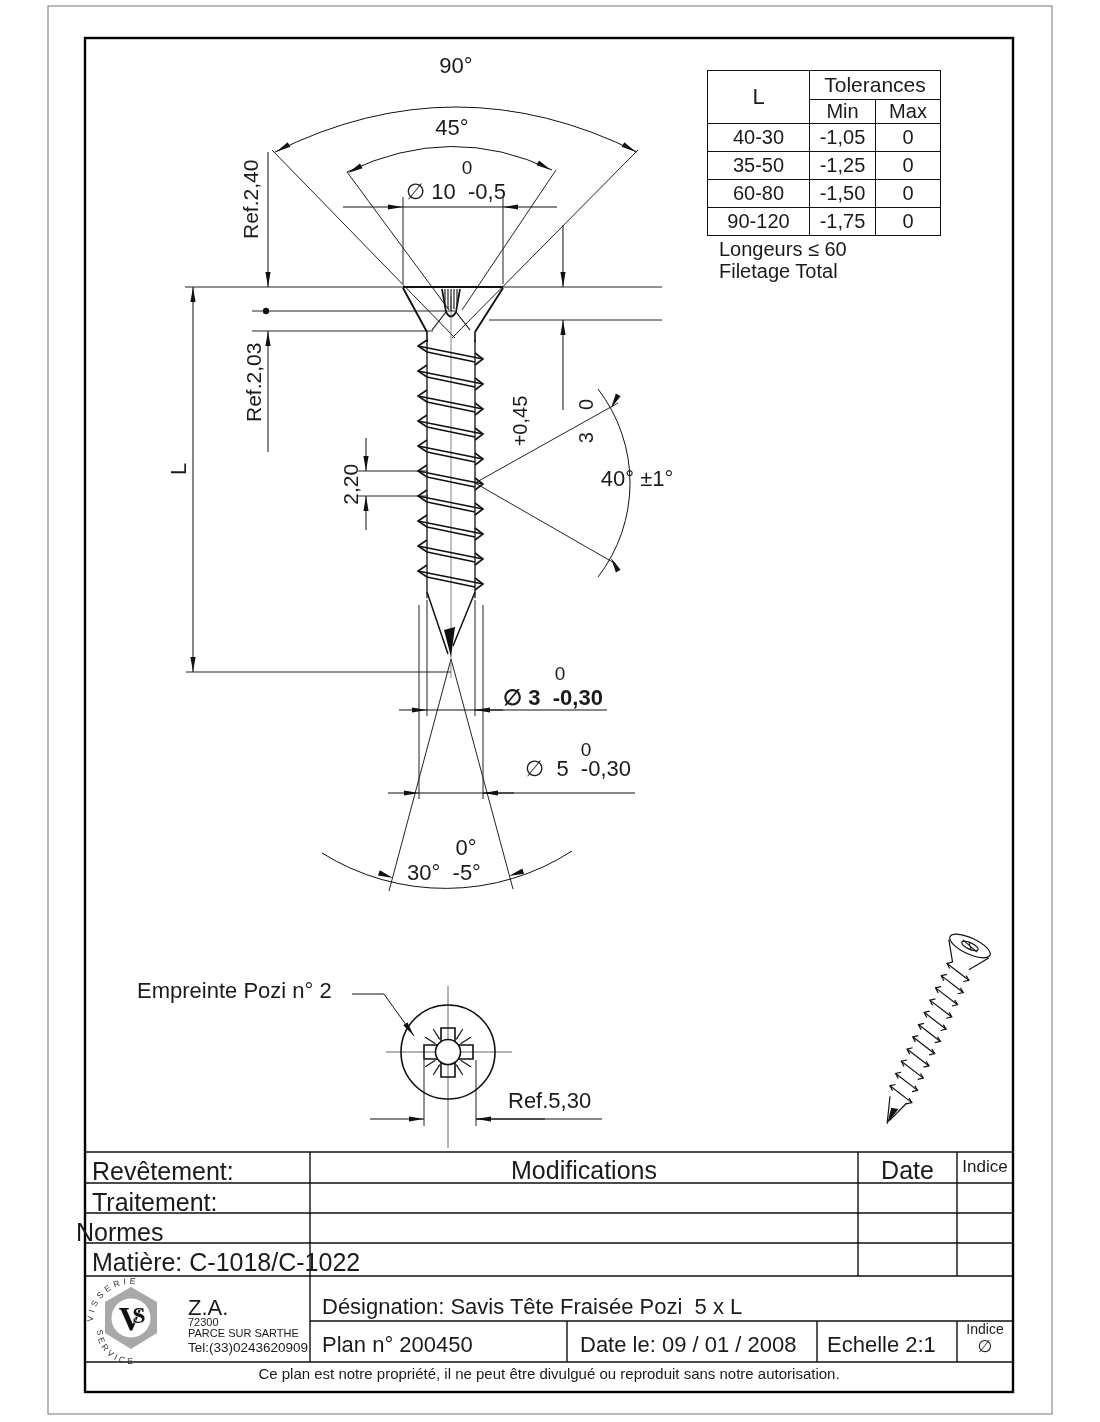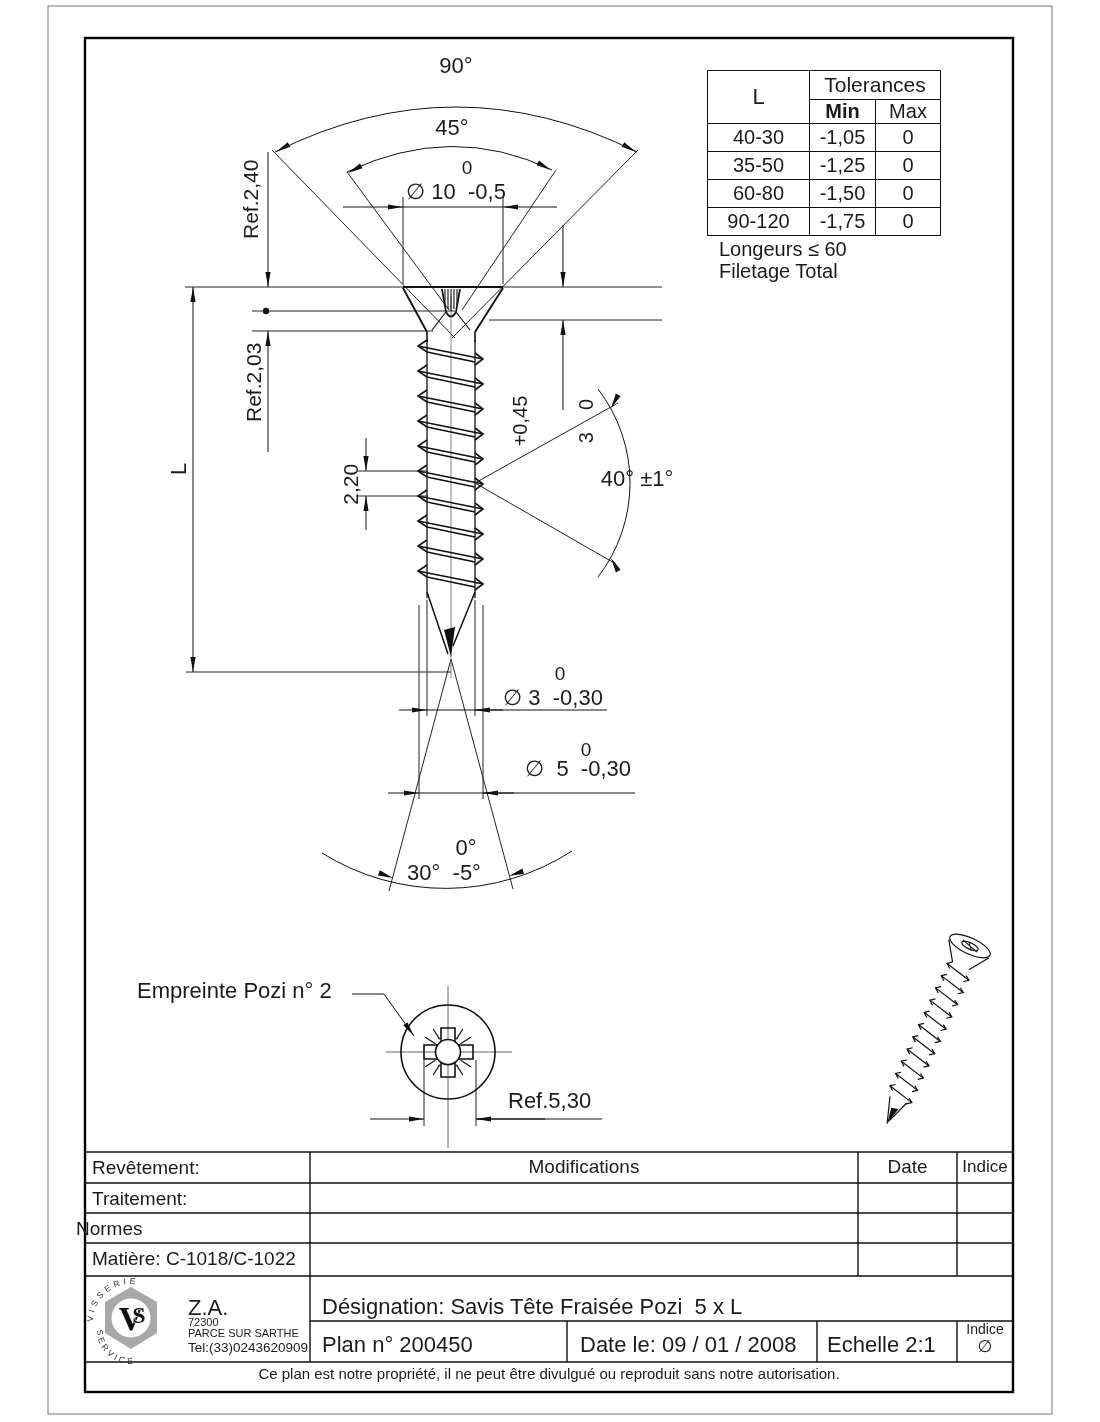--- a/index.html
+++ b/index.html
@@ -8,21 +8,21 @@
   svg{position:absolute;left:0;top:0;}
   .lbl{position:absolute;white-space:pre;line-height:1.08;color:#1b1b1b;}
   .c{text-align:center;}
   .rot{transform:rotate(-90deg);}
   
   #toltable{position:absolute;left:707px;top:70px;border-collapse:collapse;
             font-size:20px;color:#1b1b1b;}
   #toltable td{border:1.6px solid #111;text-align:center;padding:0;}
   .notes{position:absolute;left:719px;top:238px;width:250px;text-align:left;
          font-size:20px;line-height:1.12;}
-  .tb{position:absolute;font-size:19px;}
+  .tb{position:absolute;font-size:25px;}
   .big{font-size:22px;}
 </style>
 </head>
 <body>
 
 <div id="page">
 
 <svg width="1100" height="1422" viewBox="0 0 1100 1422">
   <defs>
     <marker id="ar" markerWidth="16" markerHeight="8" refX="15" refY="4" orient="auto" markerUnits="userSpaceOnUse">
@@ -189,36 +189,36 @@
 <div class="lbl c rot" style="left:186px;top:188px;width:130px;font-size:21px;">Ref.2,40</div>
 <div class="lbl c rot" style="left:189px;top:371px;width:130px;font-size:21px;">Ref.2,03</div>
 <div class="lbl c rot big" style="left:114px;top:457px;width:130px;">L</div>
 <div class="lbl c rot" style="left:286px;top:473px;width:130px;font-size:21px;">2,20</div>
 <div class="lbl c rot" style="left:477px;top:344px;width:130px;font-size:20px;line-height:22px;">
   <div>+0,45</div>
   <div>3    0</div>
 </div>
 <div class="lbl c big" style="left:577px;top:467px;width:120px;">40° ±1°</div>
 <div class="lbl c" style="left:535px;top:664px;width:50px;font-size:19px;">0</div>
-<div class="lbl c big" style="left:493px;top:686px;width:120px;">∅ 3  -0,30</div>
+<div class="lbl c big" style="left:493px;top:686px;width:120px;font-weight:bold;">∅ 3  -0,30</div>
 <div class="lbl c" style="left:561px;top:740px;width:50px;font-size:19px;">0</div>
 <div class="lbl c big" style="left:513px;top:757px;width:130px;">∅  5  -0,30</div>
 <div class="lbl c big" style="left:441px;top:836px;width:50px;">0°</div>
 <div class="lbl c big" style="left:384px;top:861px;width:120px;">30°  -5°</div>
 <div class="lbl big" style="left:137px;top:979px;width:240px;">Empreinte Pozi n° 2</div>
 <div class="lbl big" style="left:508px;top:1089px;width:130px;">Ref.5,30</div>
 
 <table id="toltable">
   <tbody>
         <tr>
     <td rowspan="2" style="width:101px;height:50px;font-size:22px;">L</td>
     <td colspan="2" style="height:28px;font-size:21px;">Tolerances</td>
   </tr>
   <tr>
-    <td style="width:65px;height:22px;font-weight:bold;">Min</td>
+    <td style="width:65px;height:22px;">Min</td>
     <td style="width:64px;">Max</td>
   </tr>
   <tr>
     <td style="height:27px;">40-30</td>
     <td>-1,05</td>
     <td>0</td>
   </tr>
   <tr>
     <td style="height:27px;">35-50</td>
     <td>-1,25</td>

